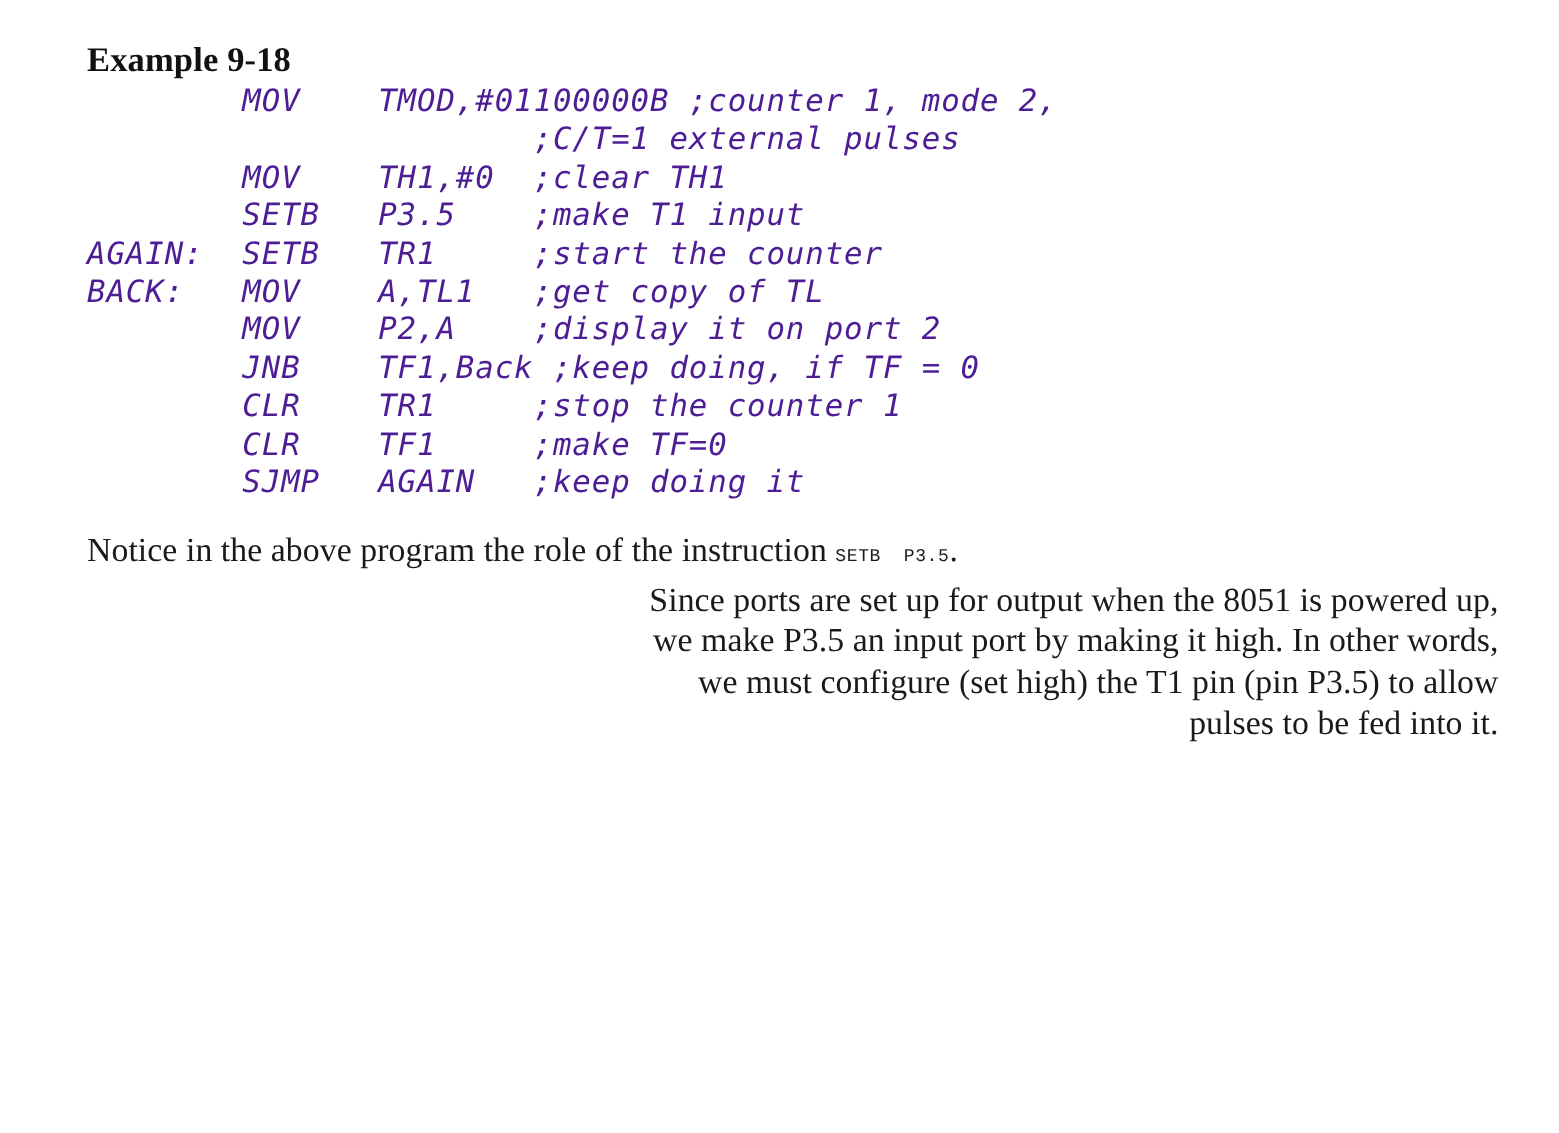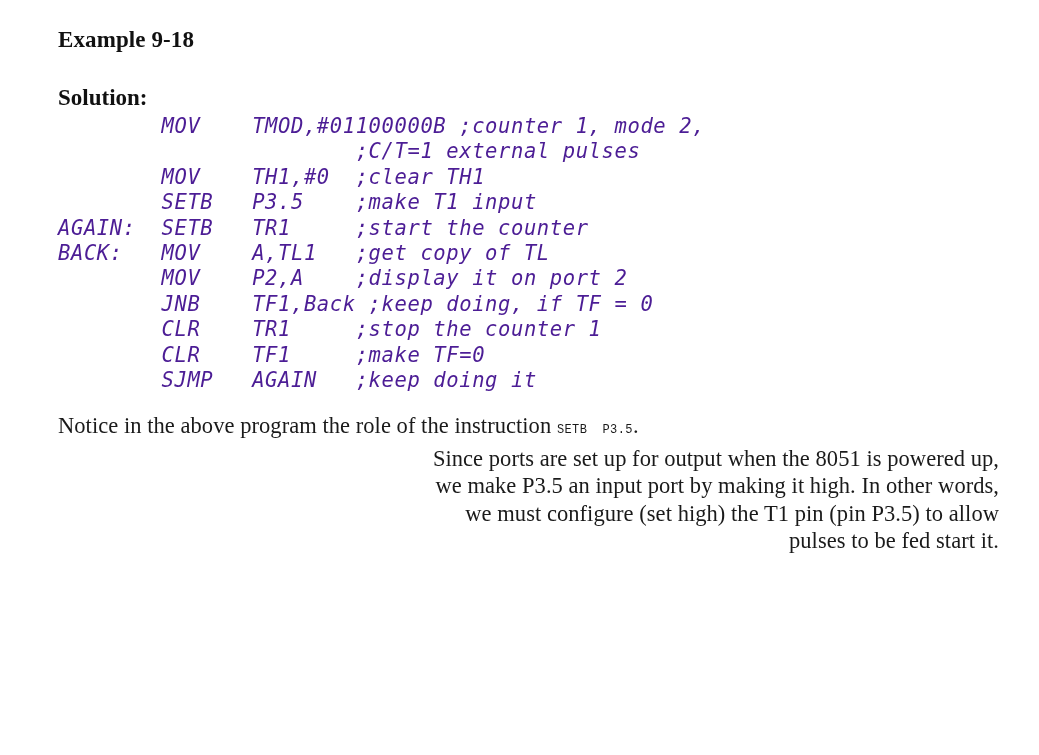--- a/index.html
+++ b/index.html
@@ -95,25 +95,24 @@
   }
 </style>
 </head>
 <body>
 
 <div class="page">
 
   <h1 class="example-title">Example 9-18</h1>
 
 
-  <h2 class="solution-label">Solution:</h2>
 
   <pre class="code-listing"><code class="code-line">        MOV    TMOD,#01100000B ;counter 1, mode 2,</code><code class="code-line">                       ;C/T=1 external pulses</code><code class="code-line">        MOV    TH1,#0  ;clear TH1</code><code class="code-line">        SETB   P3.5    ;make T1 input</code><code class="code-line">AGAIN:  SETB   TR1     ;start the counter</code><code class="code-line">BACK:   MOV    A,TL1   ;get copy of TL</code><code class="code-line">        MOV    P2,A    ;display it on port 2</code><code class="code-line">        JNB    TF1,Back ;keep doing, if TF = 0</code><code class="code-line">        CLR    TR1     ;stop the counter 1</code><code class="code-line">        CLR    TF1     ;make TF=0</code><code class="code-line">        SJMP   AGAIN   ;keep doing it</code></pre>
 
   <div class="prose notice">
     <span class="line"><span>Notice in the above program the role of the instruction </span><span class="inline-code">SETB  P3.5</span><span>.</span></span>
     <span class="line indent">Since ports are set up for output when the 8051 is powered up,</span>
     <span class="line indent">we make P3.5 an input port by making it high. In other words,</span>
     <span class="line indent">we must configure (set high) the T1 pin (pin P3.5) to allow</span>
-    <span class="line indent">pulses to be fed start it.</span>
+    <span class="line indent">pulses to be fed into it.</span>
   </div>
 
 </div>
 
 </body></html>

